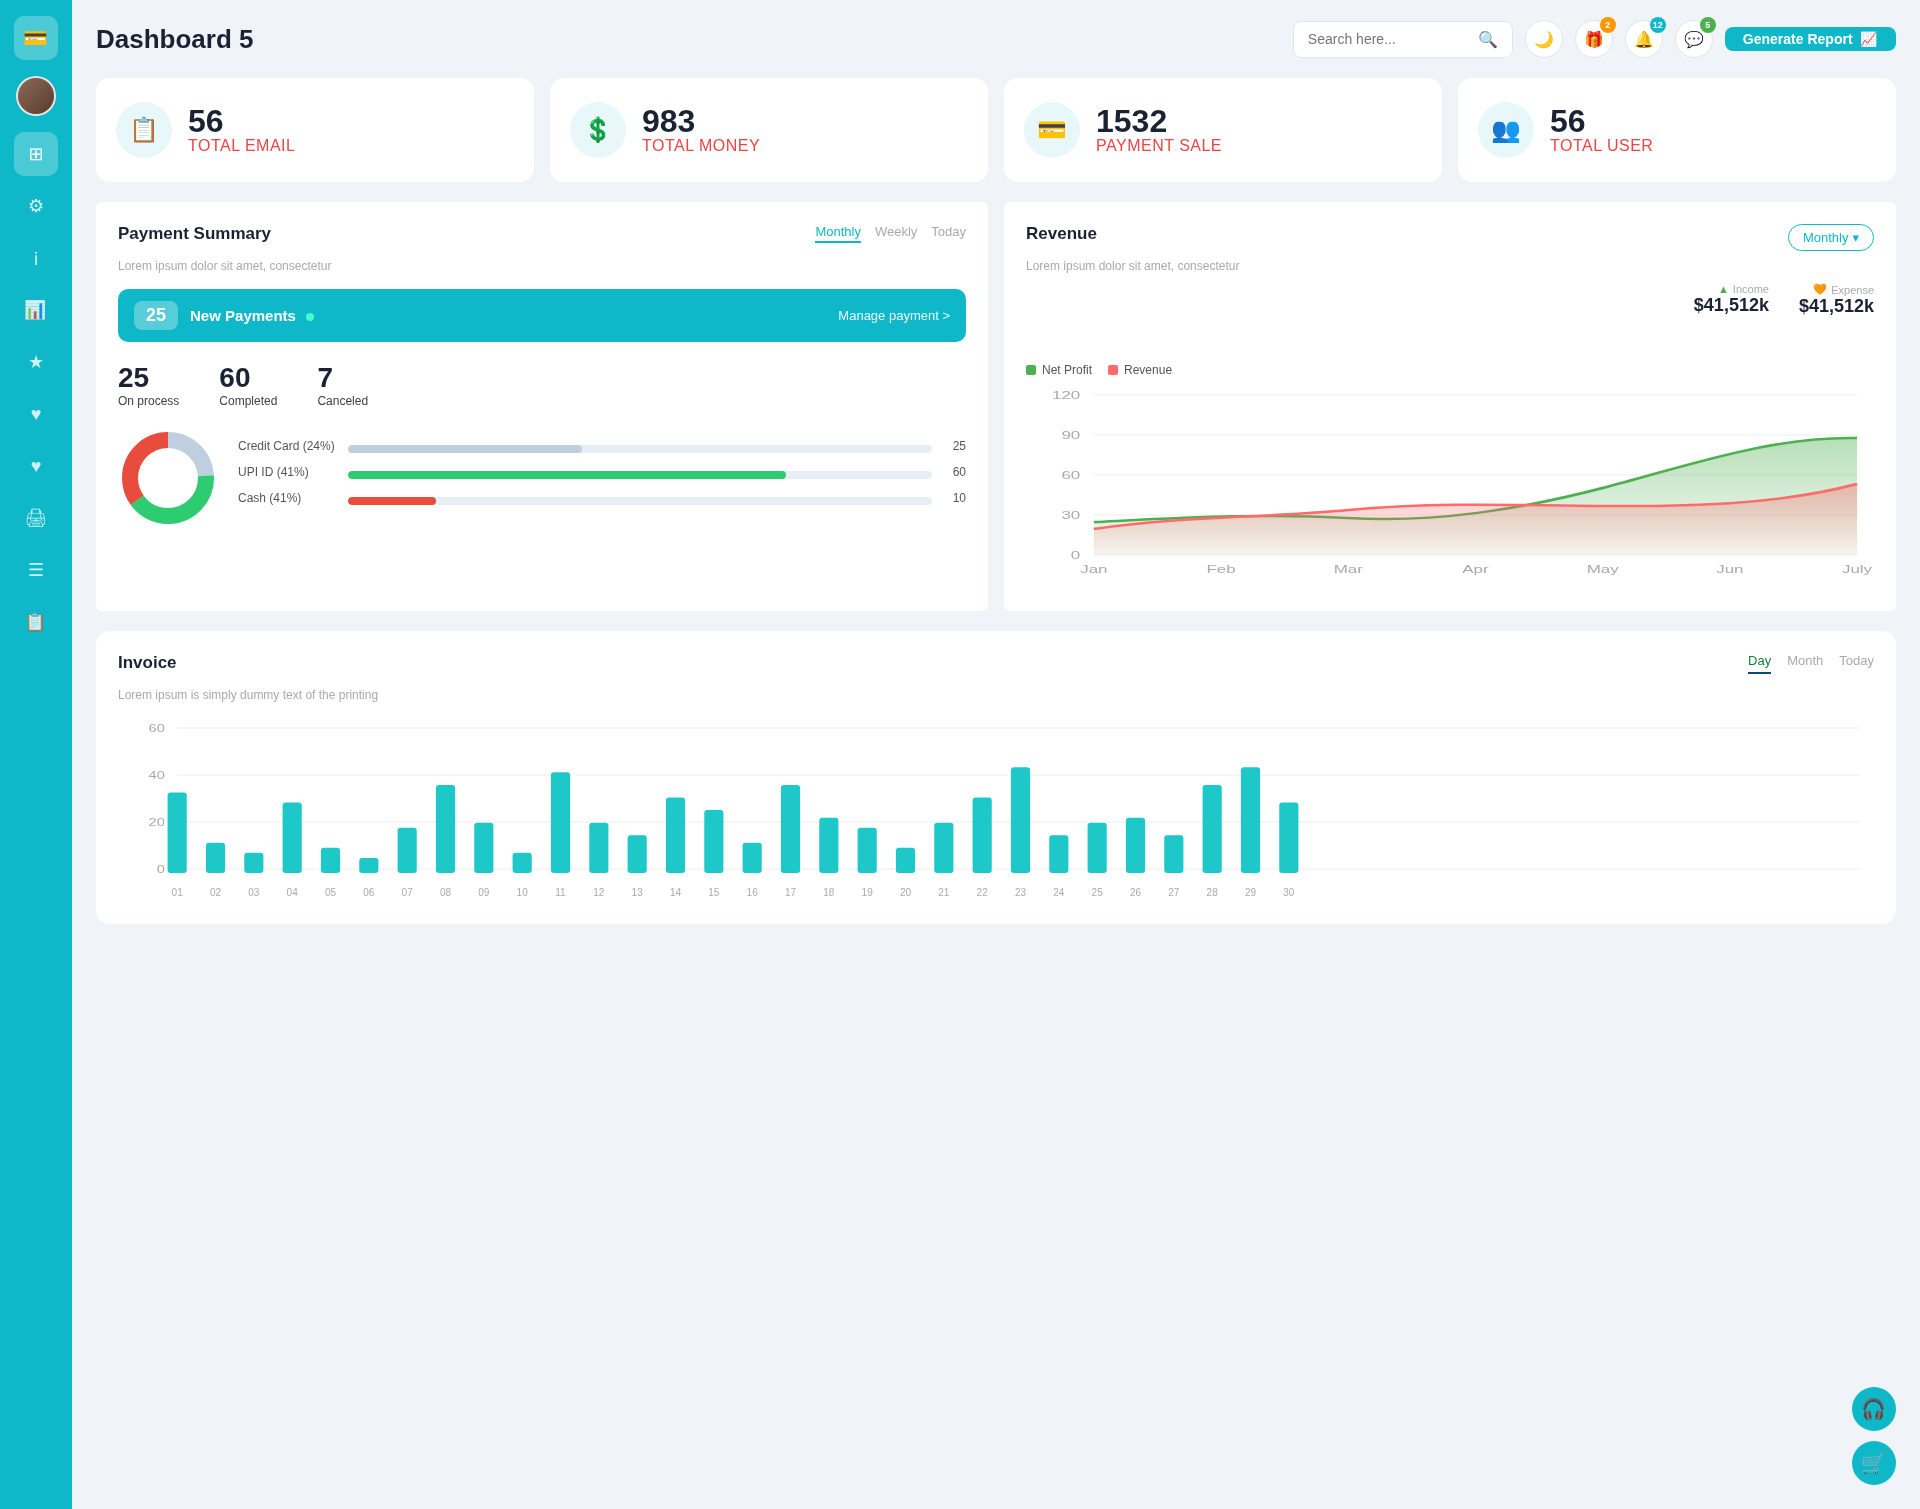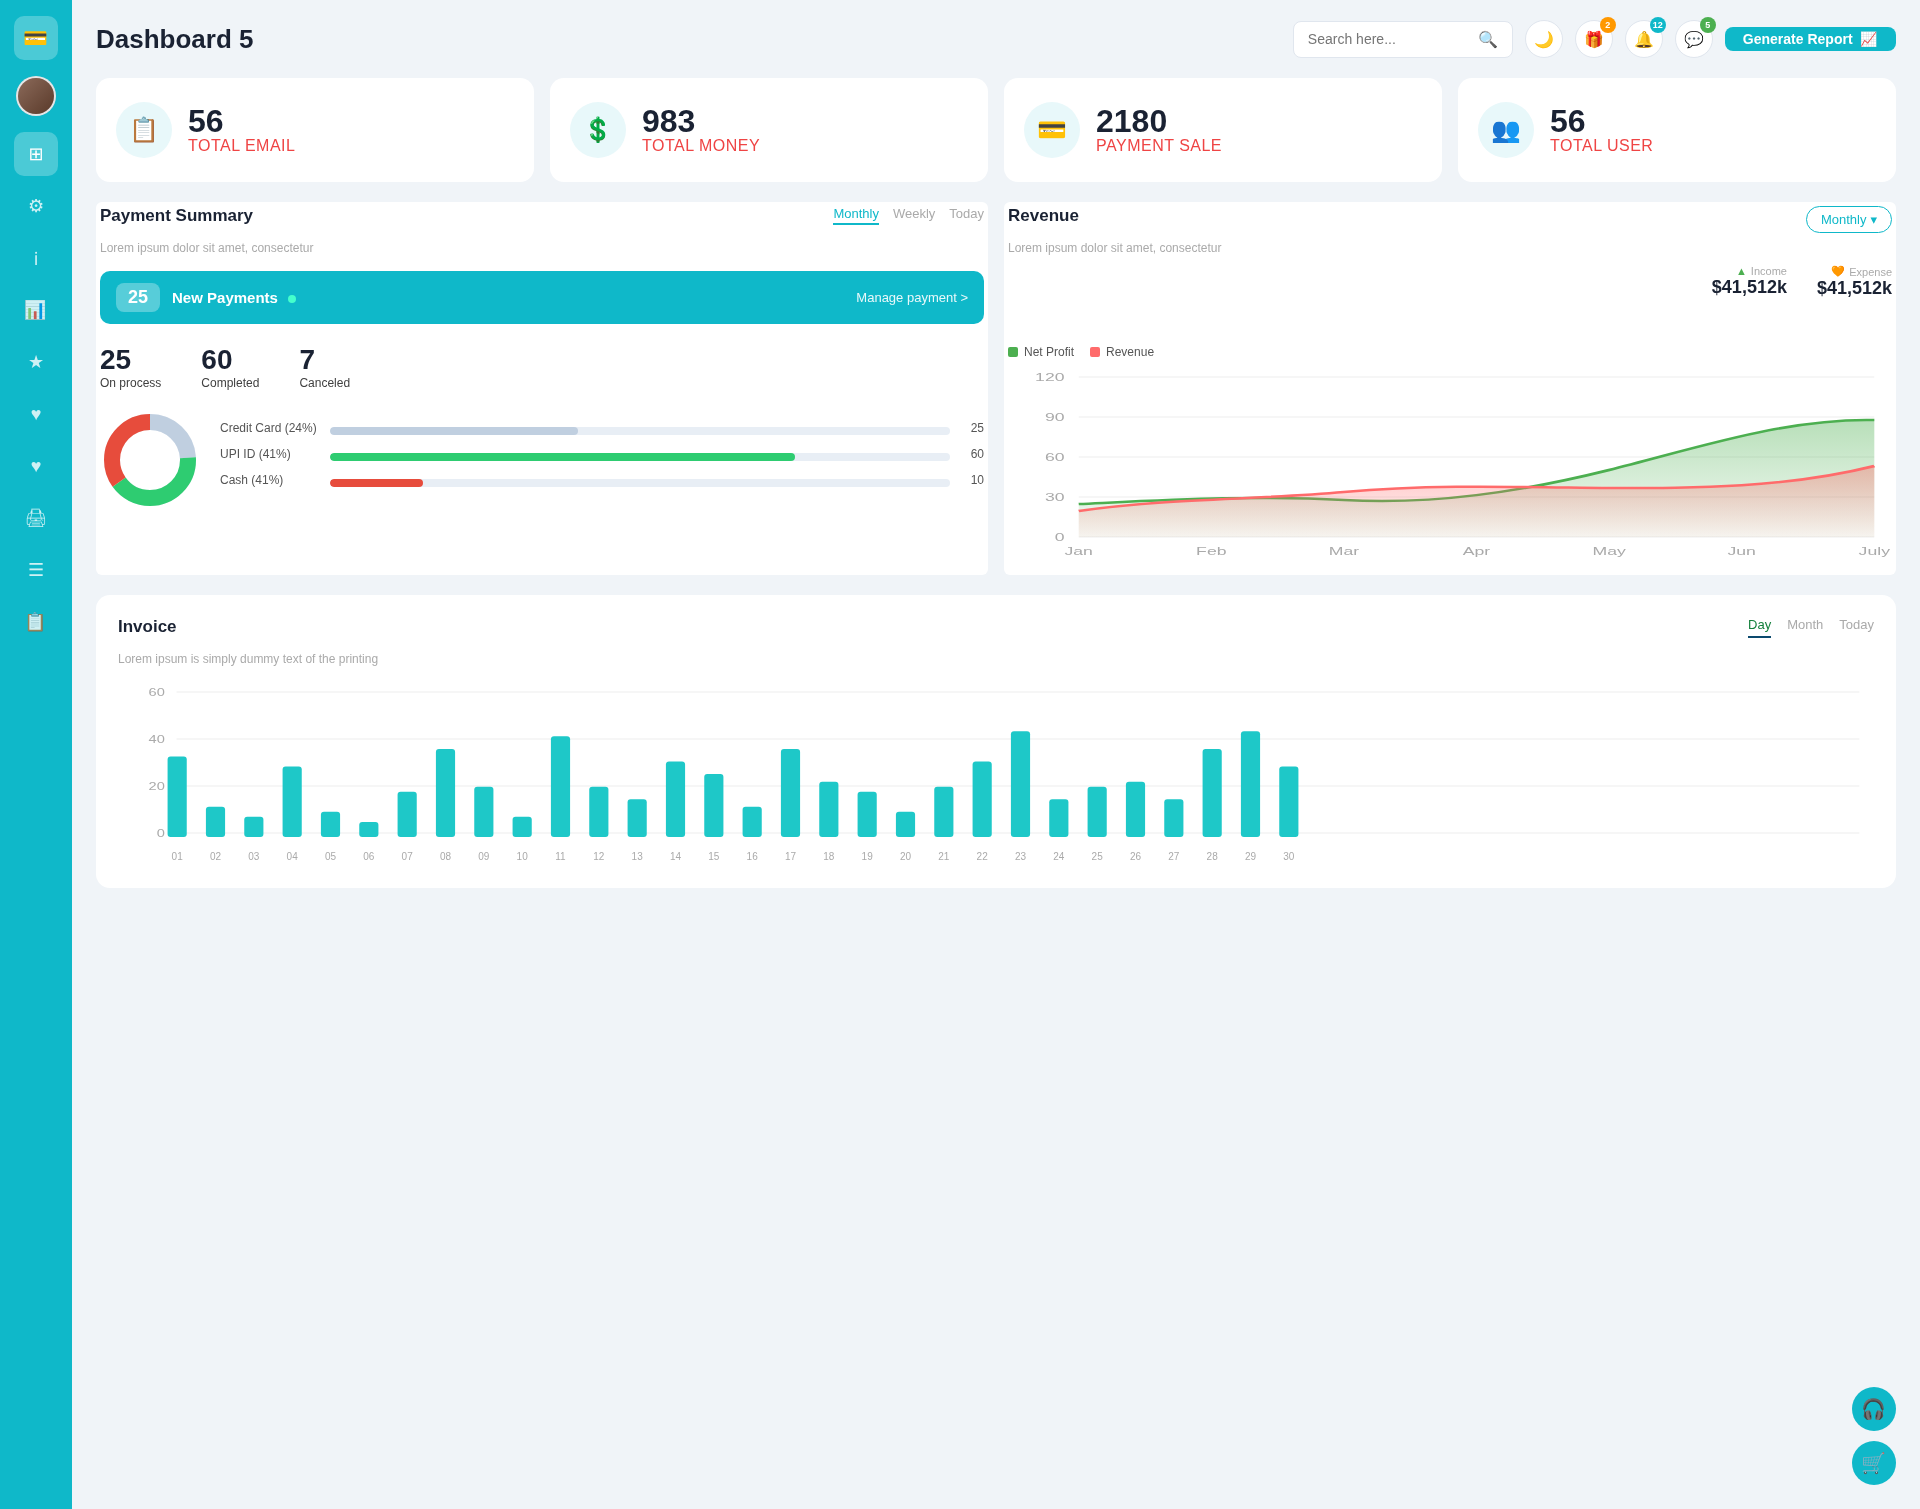--- a/index.html
+++ b/index.html
@@ -144,21 +144,21 @@
       display: grid;
       grid-template-columns: 1fr 1fr;
       gap: 16px;
       margin-bottom: 20px;
     }
 
     
     .card {
       background: white;
       border-radius: 6px;
-      padding: 4px;
+      padding: 22px;
     }
     .card-title { font-size: 17px; font-weight: 700; color: #1a2233; }
     .card-subtitle { font-size: 12px; color: #aaa; margin-top: 15px; }
     .card-header { display: flex; align-items: flex-start; justify-content: space-between; margin-bottom: 16px; }
     .tabs { display: flex; gap: 14px; }
     .tab { font-size: 13px; color: #aaa; cursor: pointer; padding-bottom: 2px; }
     .tab.active { color: #0fb8c9; border-bottom: 2px solid #0fb8c9; }
 
     .new-payments-bar {
       background: #0fb8c9;
@@ -294,21 +294,21 @@
     <div class="stat-card">
       <div class="stat-icon">💲</div>
       <div>
         <div class="stat-number">983</div>
         <div class="stat-label">TOTAL MONEY</div>
       </div>
     </div>
     <div class="stat-card">
       <div class="stat-icon">💳</div>
       <div>
-        <div class="stat-number">2180</div>
+        <div class="stat-number">1532</div>
         <div class="stat-label">PAYMENT SALE</div>
       </div>
     </div>
     <div class="stat-card">
       <div class="stat-icon">👥</div>
       <div>
         <div class="stat-number">56</div>
         <div class="stat-label">TOTAL USER</div>
       </div>
     </div>

